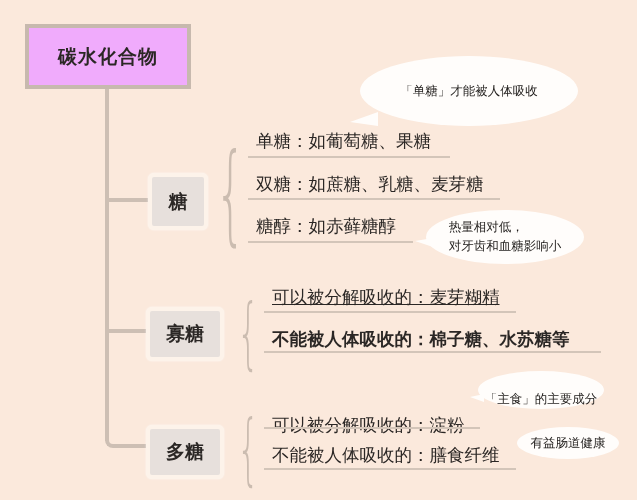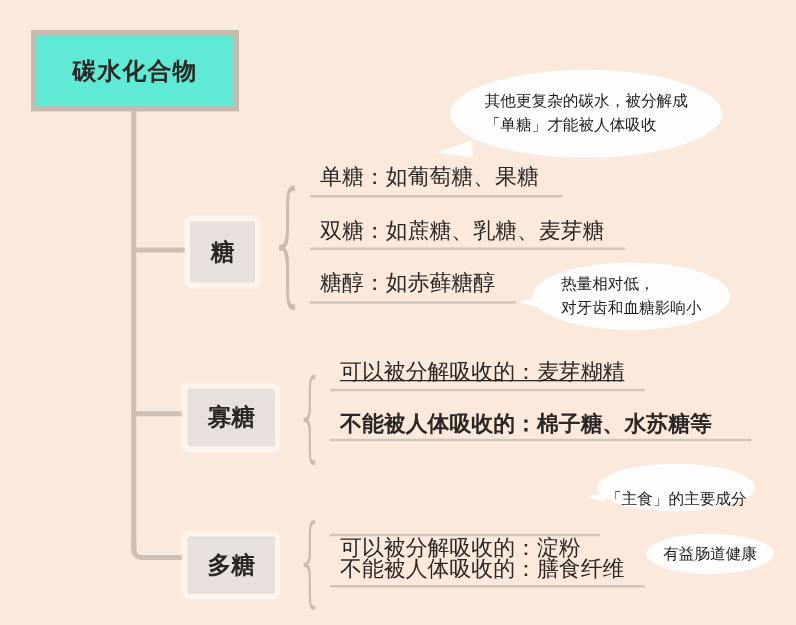--- a/index.html
+++ b/index.html
@@ -5,21 +5,21 @@
   html, body { margin:0; padding:0; }
   body {
     width:637px; height:500px; position:relative; overflow:hidden;
     background:#fbe9dc;
     font-family:"DejaVu Sans", sans-serif;
     color:#2f2a27;
   }
   .abs { position:absolute; }
   .root {
     left:25px; top:24px; width:158px; height:57px;
-    background:#5eead4; border:4px solid #c7b9ae;
+    background:#f0abfc; border:4px solid #c7b9ae;
     display:flex; align-items:center; justify-content:center;
     font-size:19px; font-weight:bold; color:#2b2725; letter-spacing:1px;
   }
   .trunk { background:#cdbfb4; }
   .node {
     background:#e7e0dc; border:4px solid #fdf3ea; border-radius:6px;
     display:flex; align-items:center; justify-content:center;
     font-size:19px; font-weight:bold; color:#2b2725;
     box-shadow:0 0 2px rgba(255,255,255,0.8);
   }
@@ -69,29 +69,28 @@
 <div class="abs uline" style="left:264px; top:311px; width:252px;"></div>
 
 <div class="abs leaf" style="left:272px; top:327px;font-weight:bold;">不能被人体吸收的：棉子糖、水苏糖等</div>
 <div class="abs uline" style="left:264px; top:351px; width:337px;"></div>
 
 <div class="abs node" style="left:146px; top:425px; width:70px; height:46px;text-align:right;">
   <span>多糖</span>
 </div>
 <div class="abs brace" style="left:237px; top:410px; font-size:78px; transform:scaleX(0.45); transform-origin:left top;">{</div>
 
-<div class="abs leaf" style="left:272px; top:426px;">可以被分解吸收的：淀粉</div>
+<div class="abs leaf" style="left:272px; top:413px;">可以被分解吸收的：淀粉</div>
 <div class="abs uline" style="left:264px; top:427px; width:216px;"></div>
 
 <div class="abs leaf" style="left:272px; top:443px;">不能被人体吸收的：膳食纤维</div>
 <div class="abs uline" style="left:264px; top:468px; width:252px;"></div>
 
 <div class="abs bubble" style="left:360px; top:56px; width:218px; height:70px;">
   <div>
-    <div>其他更复杂的碳水，被分解成</div>
     <div>「单糖」才能被人体吸收</div>
   </div>
 </div>
 <div class="abs tail" style="left:350px; top:112px; border-top:10px solid transparent; border-right:28px solid #fffdfb; border-bottom:4px solid transparent;"></div>
 
 <div class="abs bubble" style="left:426px; top:210px; width:158px; height:54px;">
   <div>
     <div>热量相对低，</div>
     <div>对牙齿和血糖影响小</div>
   </div>

